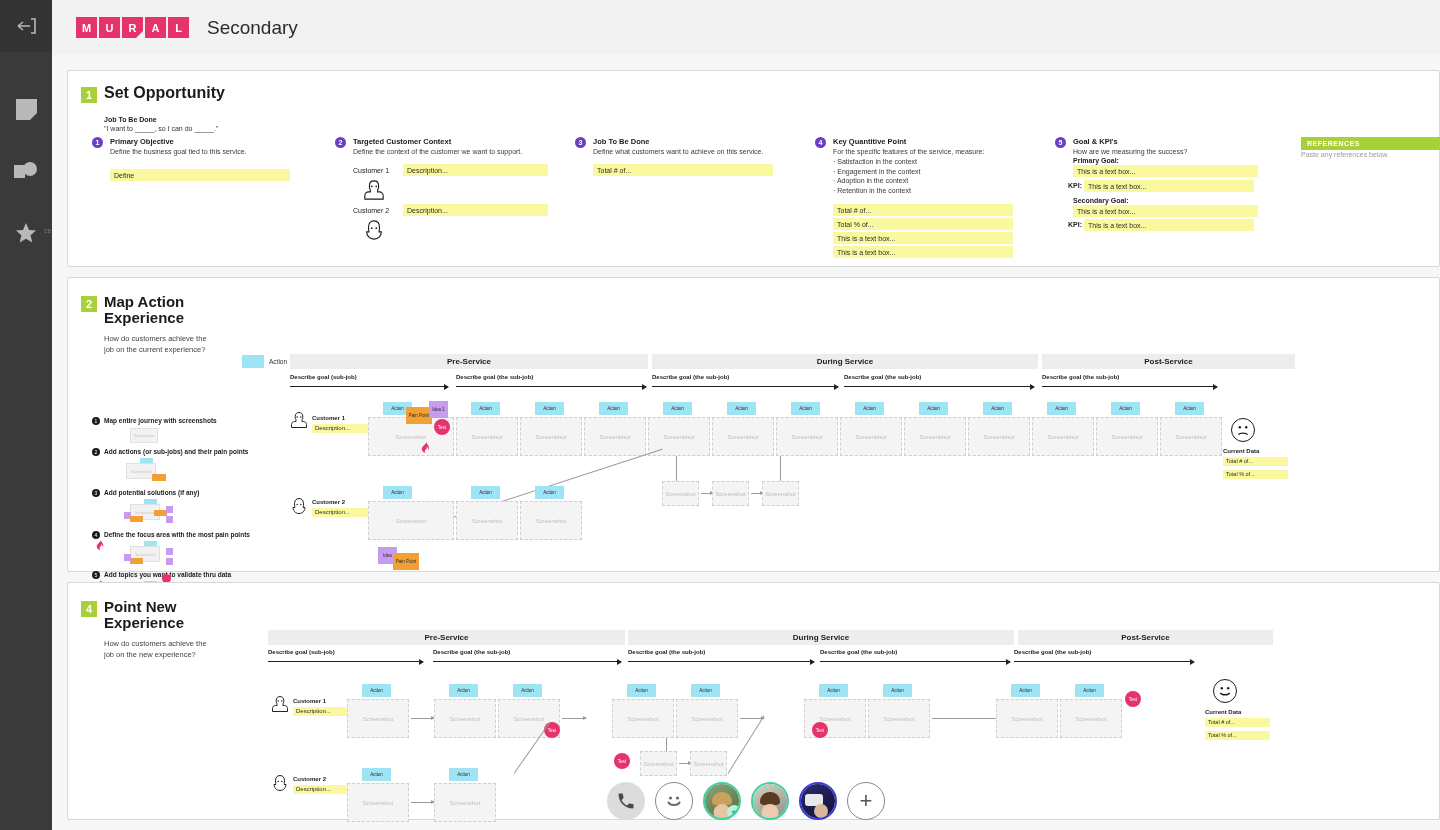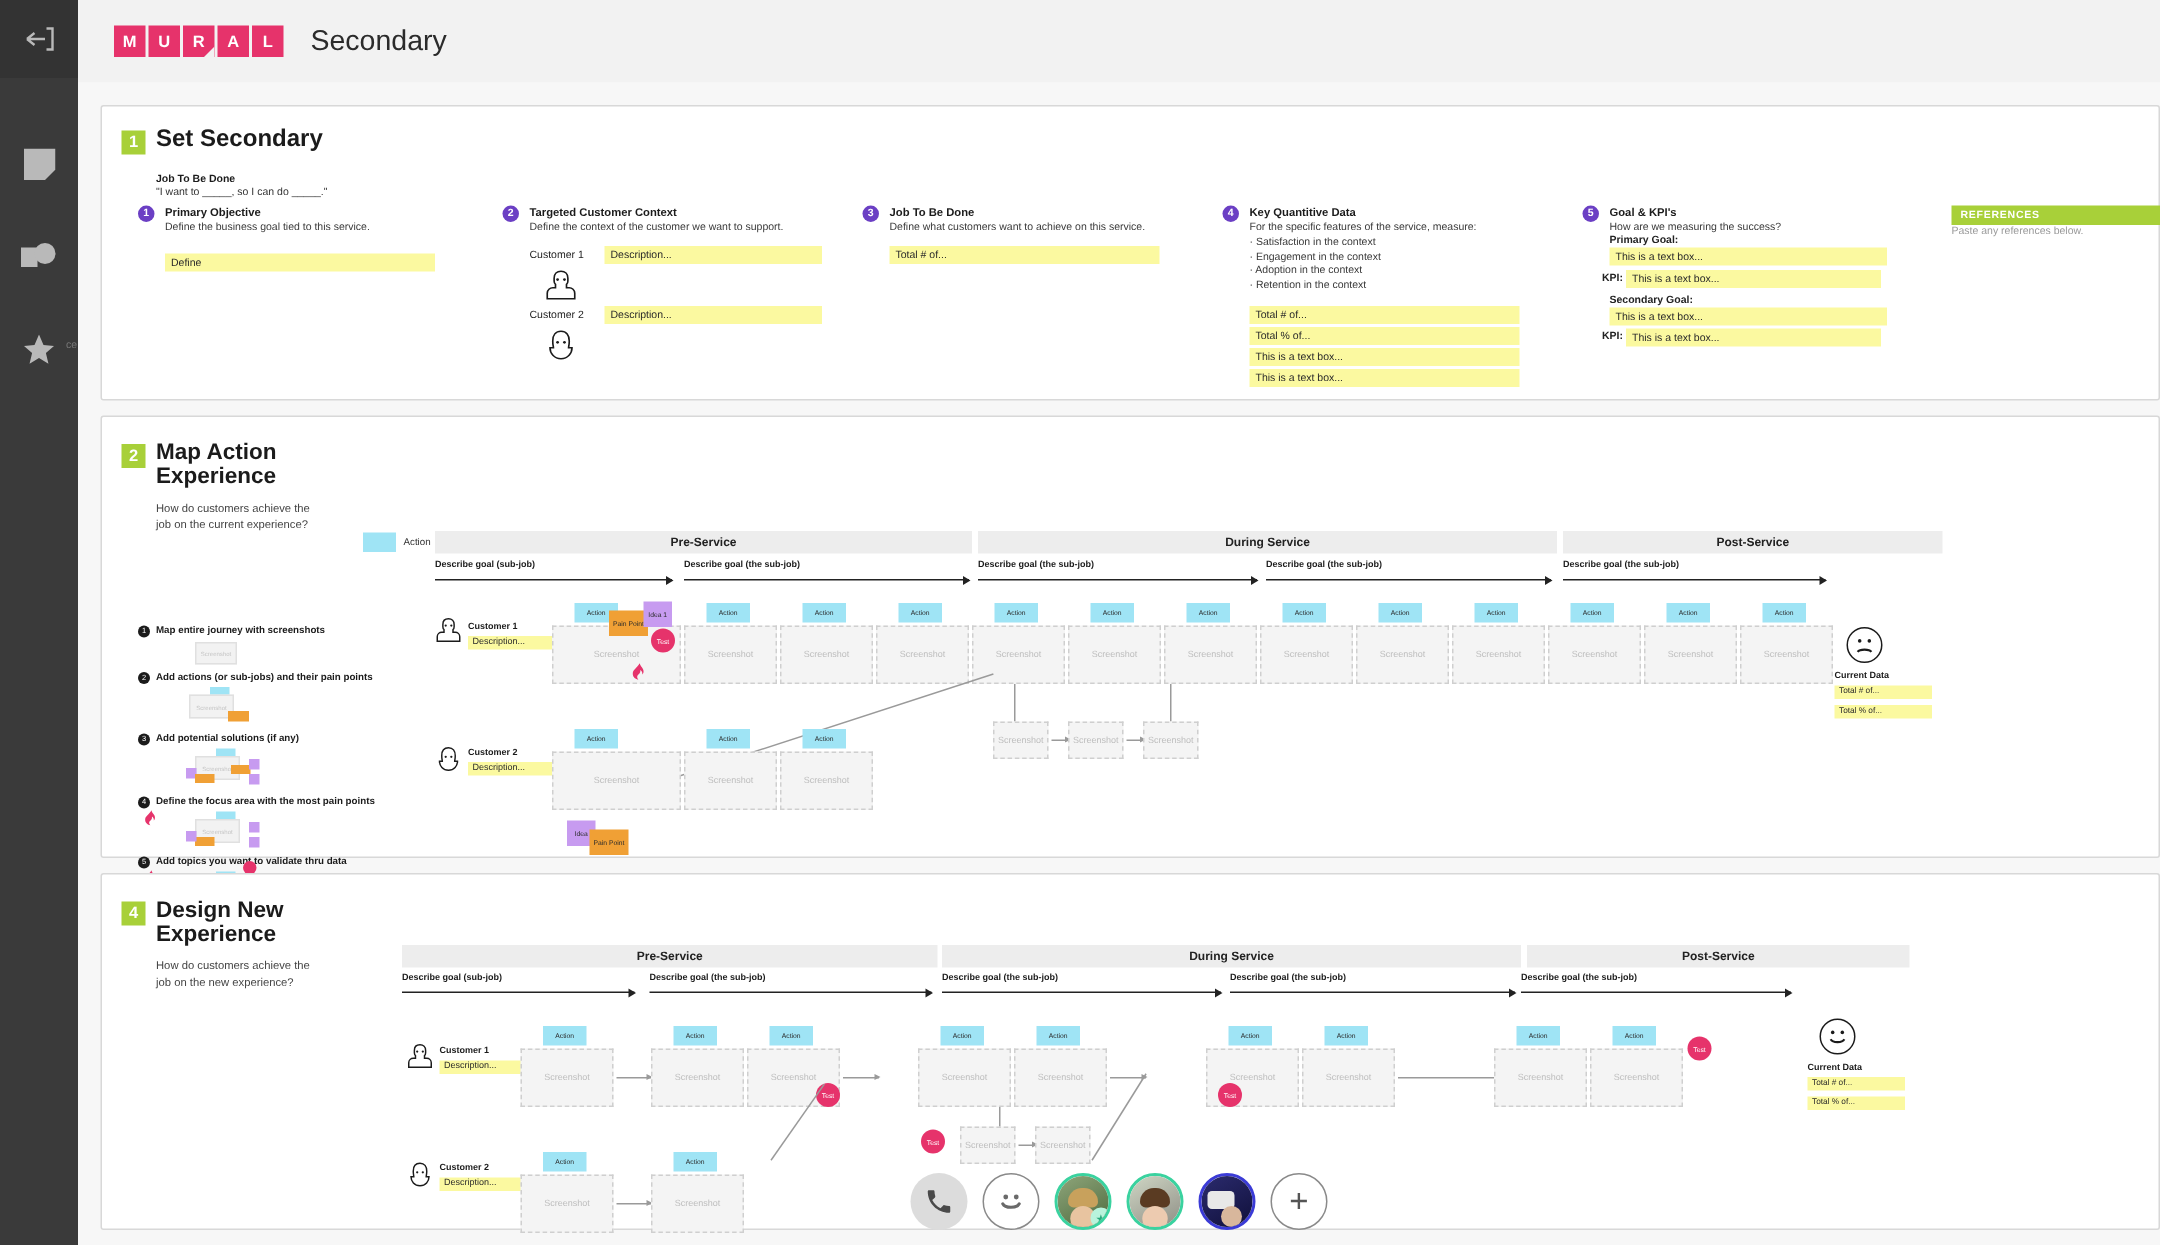--- a/index.html
+++ b/index.html
@@ -269,21 +269,21 @@
     <div class="logo-sq">L</div>
   </div>
   <div id="doc-title">Secondary</div>
 </div>
 
 <div id="canvas">
 
   <div class="panel" id="panel-1">
 
     <div class="sec-badge" style="left:13px; top:16px;">1</div>
-    <div class="sec-title" style="left:36px; top:14px; font-size:16px;">Set Secondary</div>
+    <div class="sec-title" style="left:36px; top:14px; font-size:16px;">Set Opportunity</div>
 
     <div class="jtbd-h" style="left:36px; top:45px;">Job To Be Done</div>
     <div class="jtbd-q" style="left:36px; top:54px;">"I want to _____, so I can do _____."</div>
 
     <div class="step" style="left:24px; top:66px; width:250px;">
       <div class="step-num">1</div>
       <div class="step-title">Primary Objective</div>
       <div class="step-desc">Define the business goal tied to this service.</div>
     </div>
     <div class="yfield" style="left:42px; top:98px; width:180px;">Define</div>
@@ -310,21 +310,21 @@
 
     <div class="step" style="left:507px; top:66px; width:260px;">
       <div class="step-num">3</div>
       <div class="step-title">Job To Be Done</div>
       <div class="step-desc">Define what customers want to achieve on this service.</div>
     </div>
     <div class="yfield" style="left:525px; top:93px; width:180px;">Total # of...</div>
 
     <div class="step" style="left:747px; top:66px; width:260px;">
       <div class="step-num">4</div>
-      <div class="step-title">Key Quantitive Data</div>
+      <div class="step-title">Key Quantitive Point</div>
       <div class="step-desc">For the specific features of the service, measure:</div>
       <div class="bullets">
         <div>· Satisfaction in the context</div>
         <div>· Engagement in the context</div>
         <div>· Adoption in the context</div>
         <div>· Retention in the context</div>
       </div>
     </div>
     <div class="yfield" style="left:765px; top:133px; width:180px;">Total # of...</div>
     <div class="yfield" style="left:765px; top:147px; width:180px;">Total % of...</div>
@@ -562,21 +562,21 @@
       <path d="M7 17c1.5-2.2 8.5-2.2 10 0" stroke="#1b1b1b" stroke-width="1.5" fill="none"></path>
     </svg>
     <div class="cd-title" style="left:1155px; top:170px;">Current Data</div>
     <div class="cd-field" style="left:1155px; top:179px; width:65px;">Total # of...</div>
     <div class="cd-field" style="left:1155px; top:192px; width:65px;">Total % of...</div>
   </div>
 
   <div class="panel" id="panel-4">
 
     <div class="sec-badge" style="left:13px; top:18px;">4</div>
-    <div class="sec-title" style="left:36px; top:16px;">Design New</div>
+    <div class="sec-title" style="left:36px; top:16px;">Point New</div>
     <div class="sec-title" style="left:36px; top:32px;">Experience</div>
     <div class="sec-sub" style="left:36px; top:55px;">How do customers achieve the</div>
     <div class="sec-sub" style="left:36px; top:66px;">job on the new experience?</div>
 
     <div class="phase" style="left:200px; top:47px; width:357px;">Pre-Service</div>
     <div class="phase" style="left:560px; top:47px; width:386px;">During Service</div>
     <div class="phase" style="left:950px; top:47px; width:255px;">Post-Service</div>
 
     <div class="goal-lbl" style="left:200px; top:66px;">Describe goal (sub-job)</div>
     <div class="goal-axis" style="left:200px; top:78px; width:155px;"></div>

